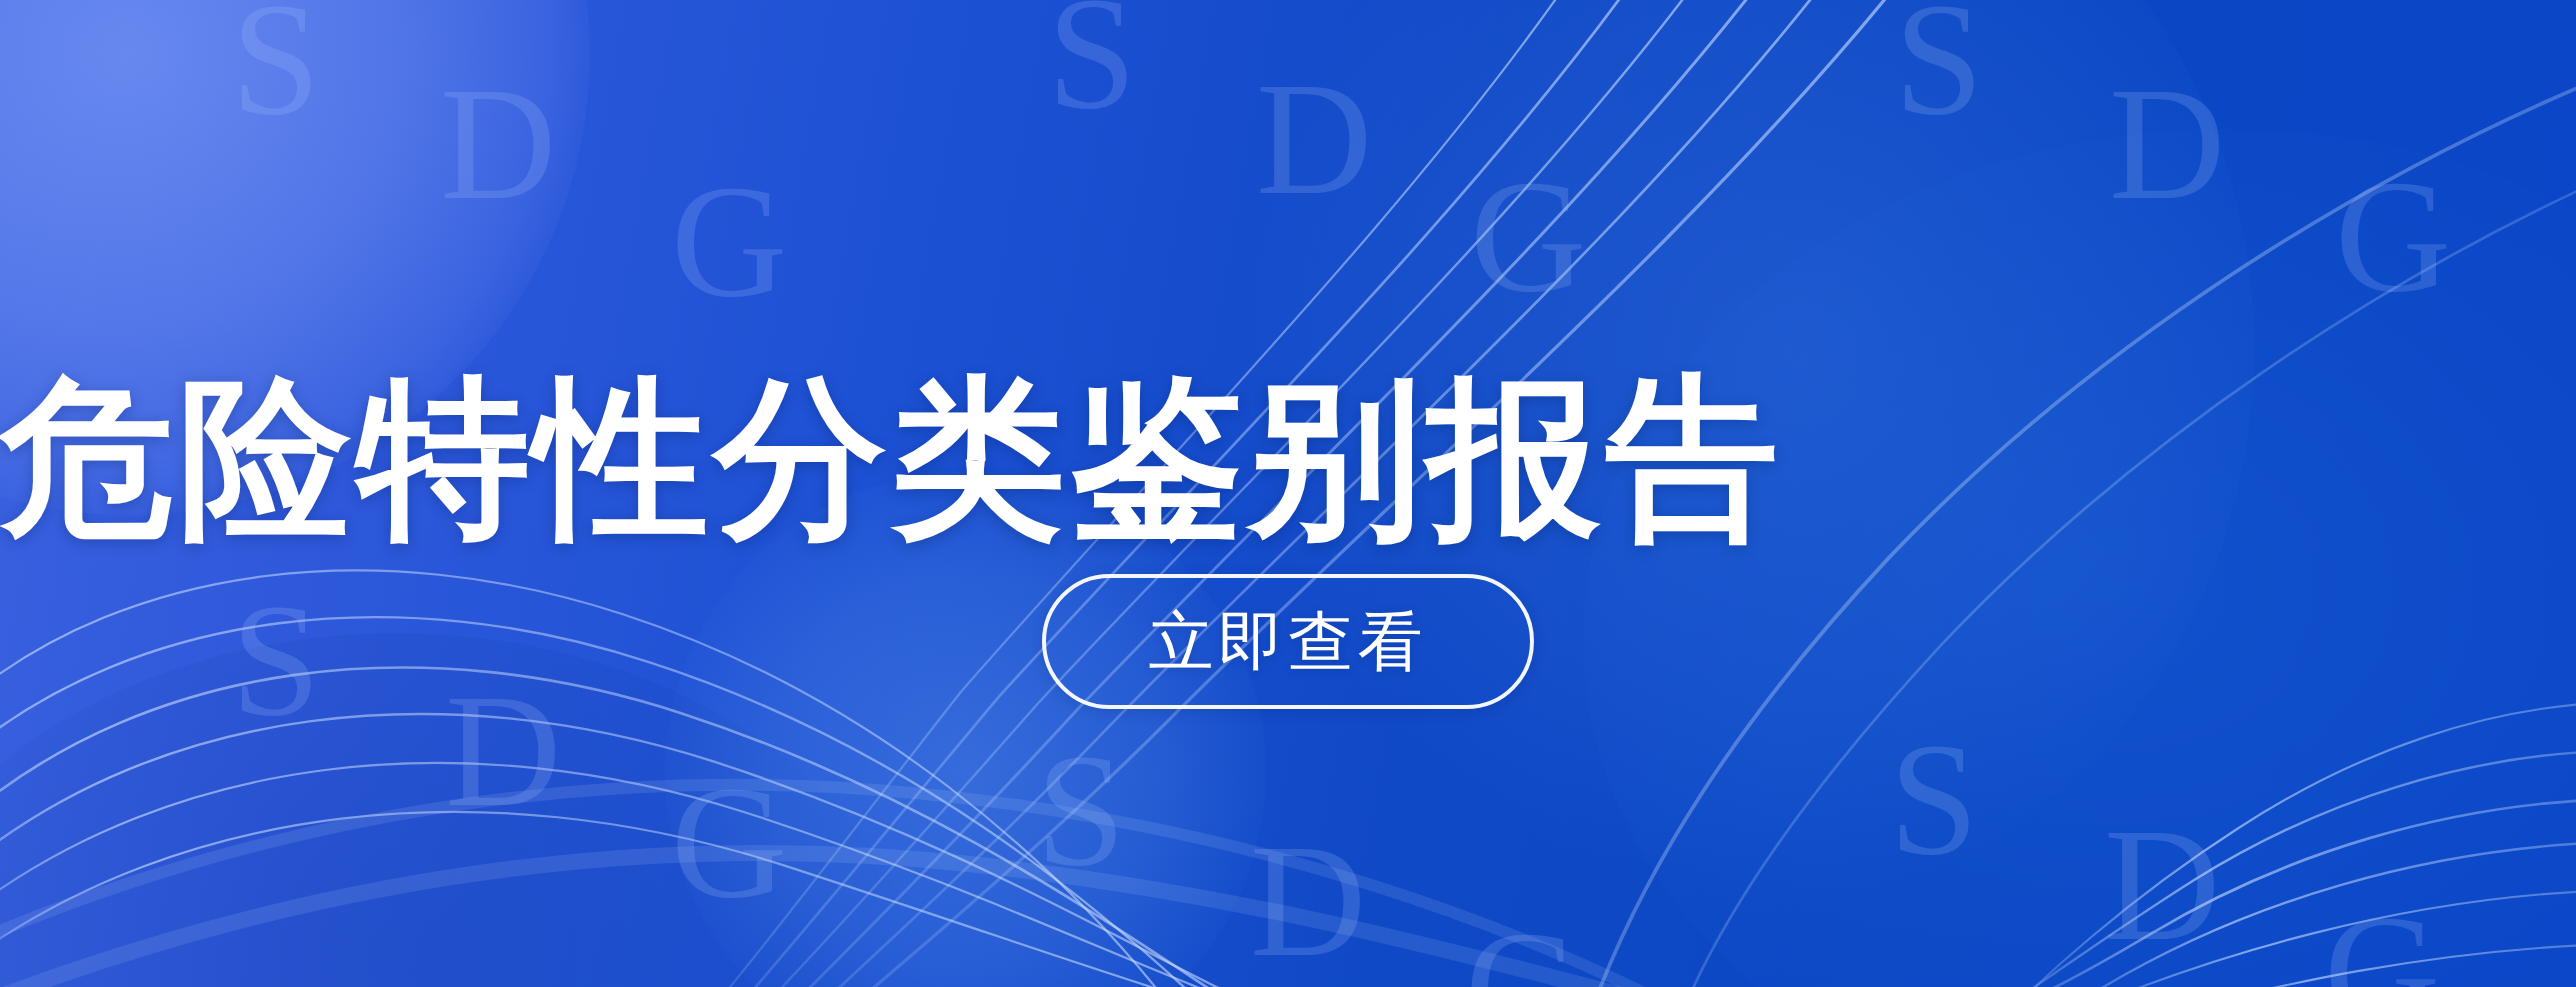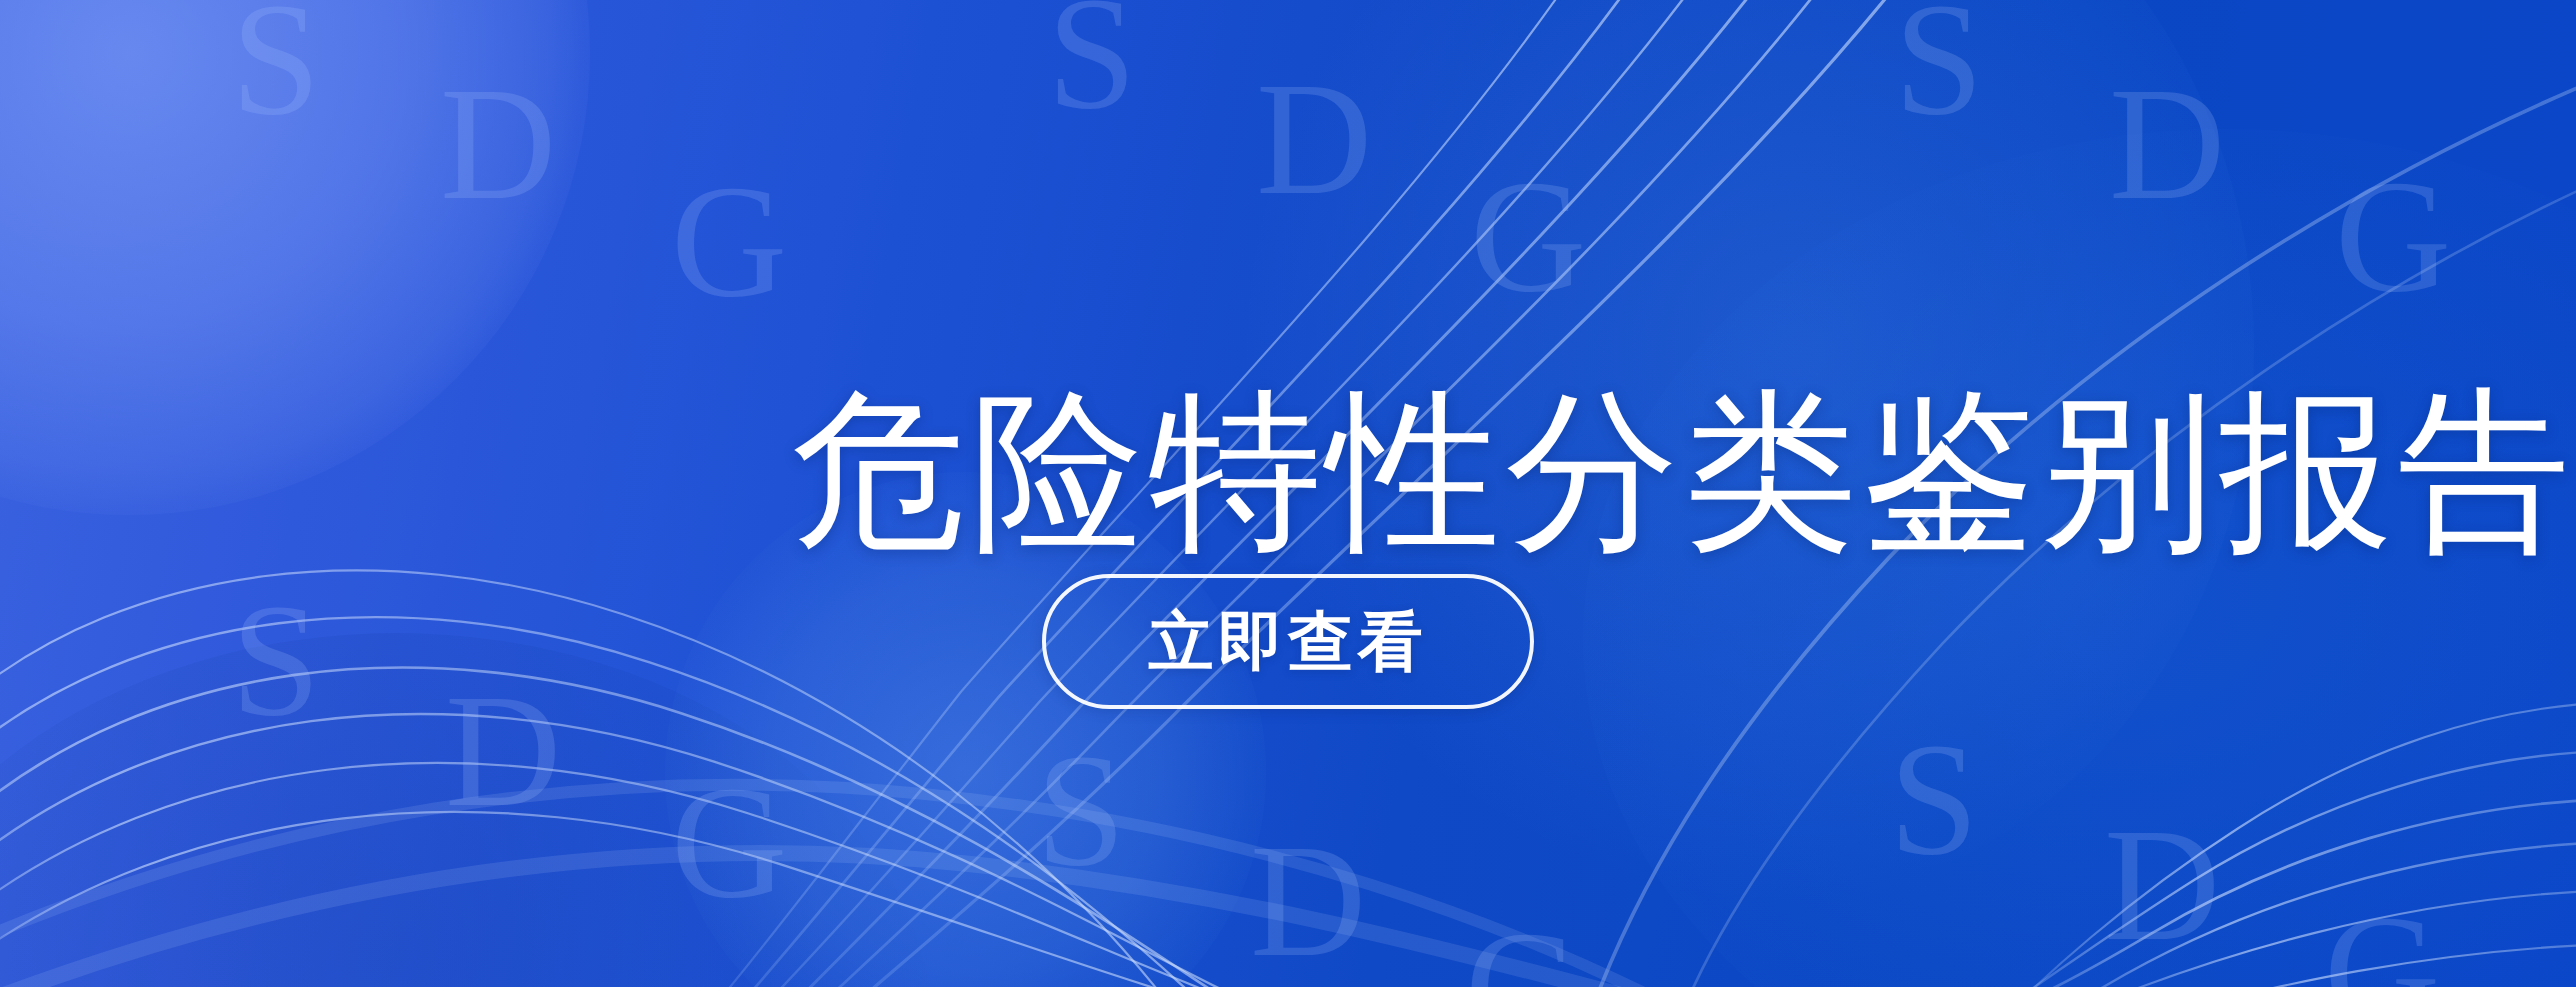--- a/index.html
+++ b/index.html
@@ -72,44 +72,44 @@
   }
 
   
   .arcs{position:absolute;inset:0;pointer-events:none;}
 
   
   .content{position:absolute;inset:0;}
 
   .title{
     position:absolute;
-    left:0;right:0;top:264px;
-    text-align:right;
+    left:0;right:0;top:251px;
+    text-align:left;
     color:#ffffff;
     font-size:173px;
-    font-weight:400;
+    font-weight:700;
     letter-spacing:5.4px;
     line-height:1.06;
     white-space:nowrap;
     text-shadow:0 3.2px 14px rgba(4,30,96,.30);
   }
 
   .cta-wrap{
     position:absolute;
     left:0;right:0;top:574px;
     display:flex;justify-content:center;
   }
   .cta{
     display:flex;align-items:center;justify-content:center;
     width:492px;height:135px;
     border:4.8px solid rgba(255,255,255,.95);
     border-radius:68px;
     color:#ffffff;
     font-size:65px;
-    font-weight:700;
+    font-weight:400;
     letter-spacing:4.8px;
     background:transparent;
     cursor:pointer;
     box-shadow:0 2.1px 13px rgba(4,30,96,.18);
     text-shadow:0 2.1px 8.6px rgba(4,30,96,.22);
   }
 </style>
 </head>
 <body>
 

